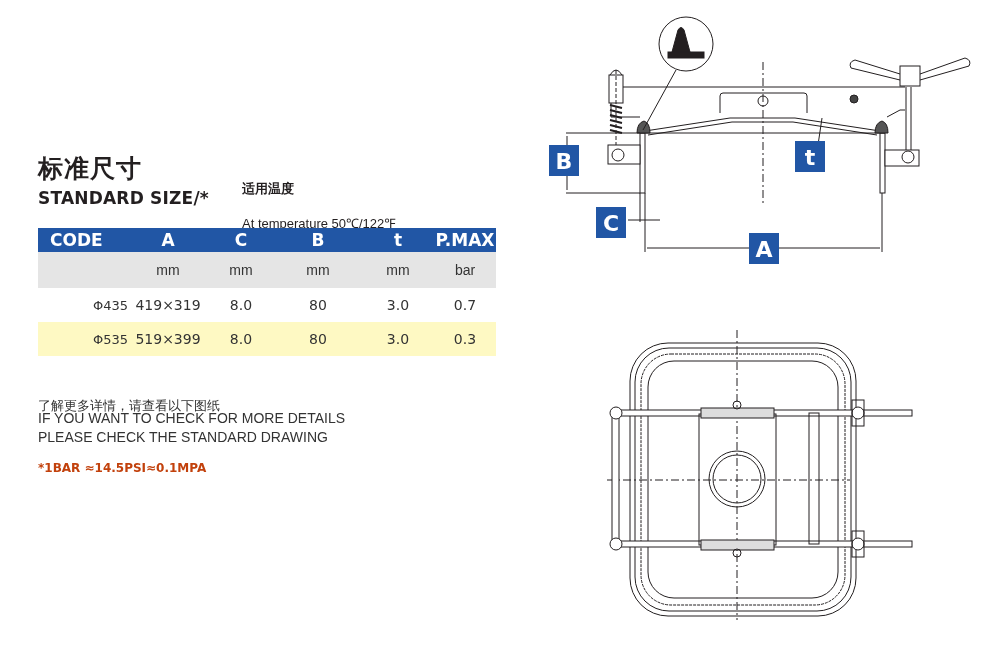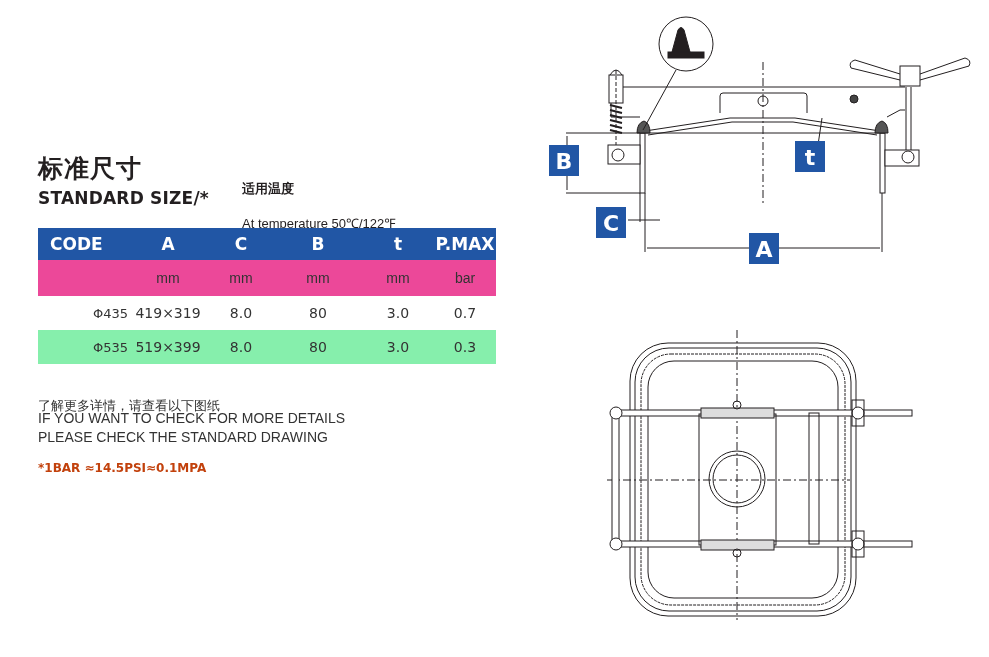--- a/index.html
+++ b/index.html
@@ -2,25 +2,25 @@
 <html><head>
 <meta charset="utf-8">
 <style>
   html, body { margin:0; padding:0; background:#ffffff; }
   body { width:989px; height:657px; position:relative; overflow:hidden; font-family:"DejaVu Sans", sans-serif; color:#231f20; }
   .title-cn { position:absolute; left:38px; top:152px; font-size:25px; font-weight:bold; letter-spacing:1px; color:#231f20;font-family:Liberation Mono, monospace; }
   .title-en { position:absolute; left:38px; top:188px; font-size:17px; font-weight:bold; color:#231f20; letter-spacing:0.2px; }
   .temp-cn { position:absolute; left:242px; top:180px; font-size:13px; font-weight:bold; }
   .temp-en { position:absolute; left:242px; top:197px; font-size:13px; font-family:"Liberation Sans", sans-serif;margin-top:17px; }
   table.spec { position:absolute; left:38px; top:228px; width:458px; border-collapse:collapse; }
-  table.spec th { background:#2156a5; color:#fff; font-size:17px; font-weight:bold; height:32px; padding:0; text-align:center; }
+  table.spec th { background:#2156a5; color:#fff; font-size:17px; font-weight:bold; height:24px; padding:0; text-align:center; }
   table.spec th:first-child { text-align:left; padding-left:12px; }
   table.spec td { height:34px; padding:0; text-align:center; font-size:14px; color:#333; font-family:"DejaVu Sans", sans-serif; }
-  table.spec tr.units td { background:#ec4899; height:36px; font-family:"Liberation Sans", sans-serif; font-size:14px; }
-  table.spec tr.alt td { background:#86efac; }
+  table.spec tr.units td { background:#e5e5e5; height:36px; font-family:"Liberation Sans", sans-serif; font-size:14px; }
+  table.spec tr.alt td { background:#fef9c3; }
   table.spec td.code { text-align:right; padding-left:12px; font-size:13px; }
   .note-cn { position:absolute; left:38px; top:381px; font-size:13px; color:#333;margin-top:16px; }
   .note-en1 { position:absolute; left:38px; top:410px; font-size:14px; font-family:"Liberation Sans", sans-serif; color:#333; }
   .note-en2 { position:absolute; left:38px; top:429px; font-size:14px; font-family:"Liberation Sans", sans-serif; color:#333; }
   .footnote { position:absolute; left:38px; top:461px; font-size:12px; color:#c2410c;font-weight:bold; }
   svg.drawing { position:absolute; left:0; top:0; }
   .lbl { fill:#fff; font-family:"DejaVu Sans", sans-serif; font-size:22px; font-weight:bold; }
 </style>
 </head>
 <body>

